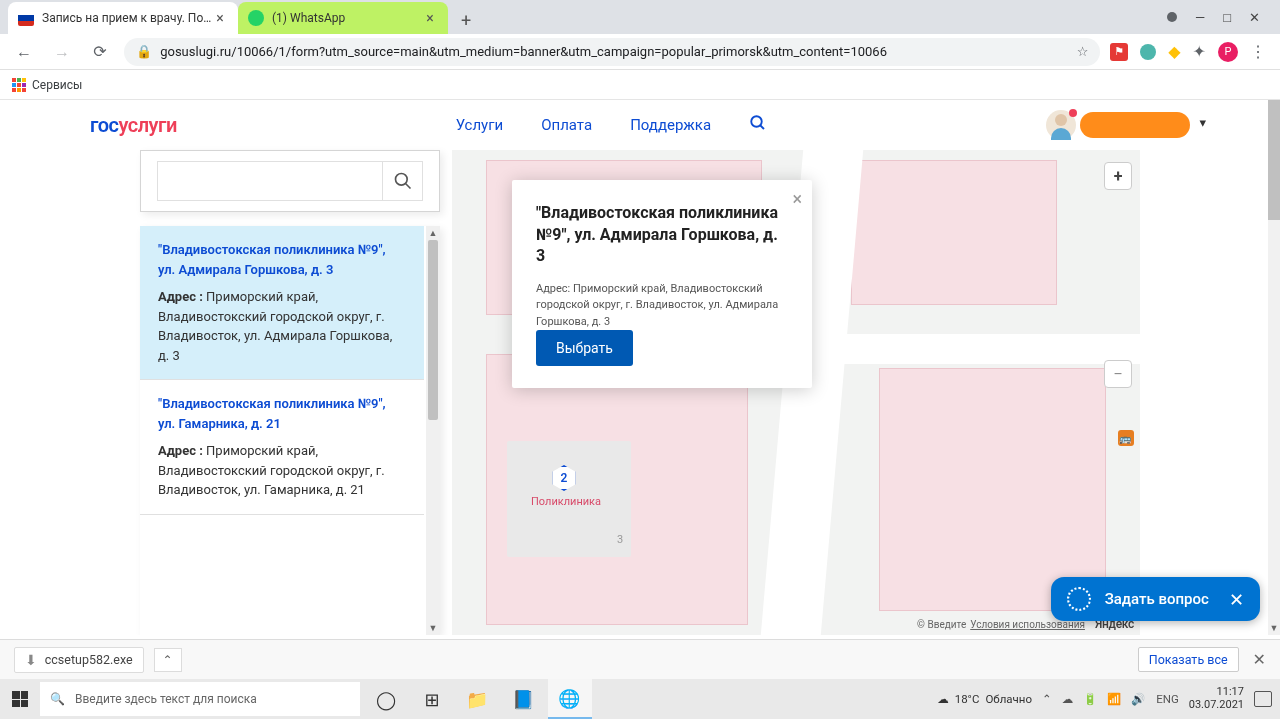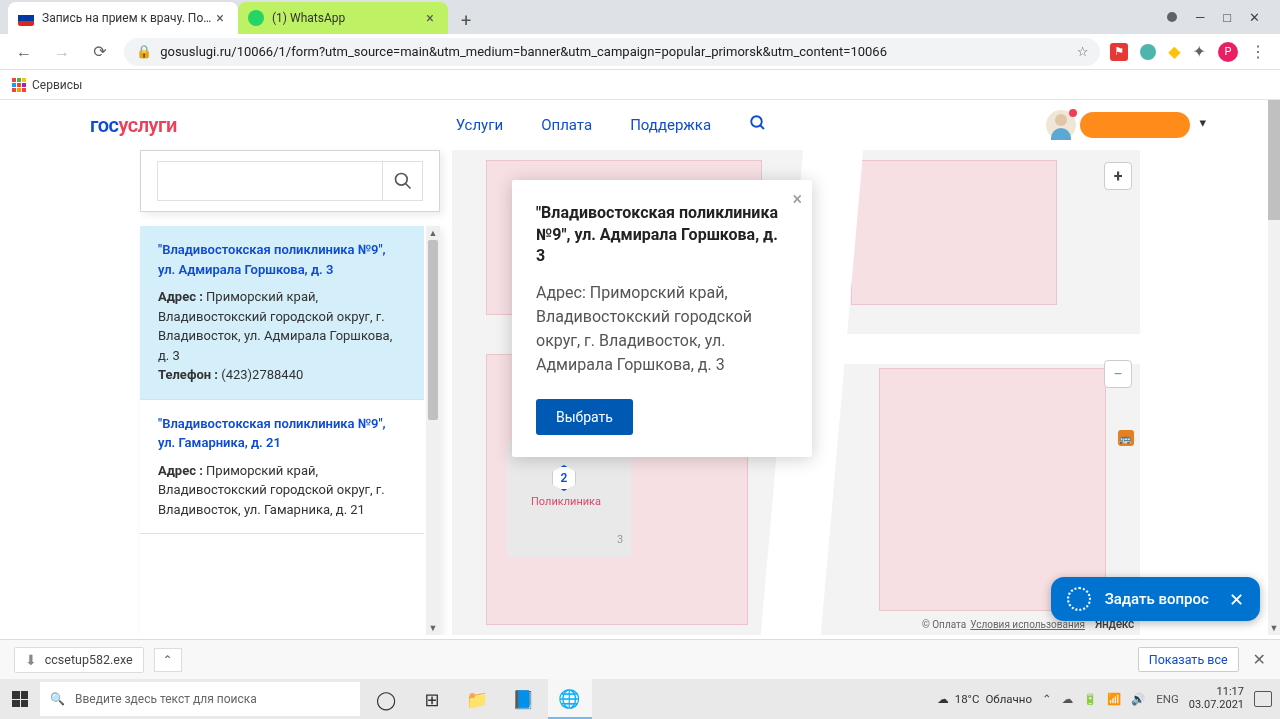--- a/index.html
+++ b/index.html
@@ -87,21 +87,21 @@
     .bldg1 { left:8%; top:60%; width:18%; height:24%; }
     .bldg-label { position:absolute; font-size:11px; color:#999; }
     
     .map-zoom { position:absolute; right:8px; top:12px; display:flex; flex-direction:column; gap:4px; }
     .zoom-btn { width:28px; height:28px; background:#fff; border:1px solid #ccc; border-radius:4px; display:flex; align-items:center; justify-content:center; font-size:16px; font-weight:bold; color:#444; cursor:pointer; }
     .zoom-layers { margin-top:166px; width:28px; height:28px; background:#fff; border:1px solid #ccc; border-radius:4px; display:flex; align-items:center; justify-content:center; font-size:14px; color:#888; cursor:pointer;}
     
     .popup { position:absolute; left:60px; top:30px; width:300px; background:#fff; box-shadow:0 2px 18px rgba(0,0,0,0.2); border-radius:2px; padding:22px 24px; }
     .popup-close { position:absolute; right:10px; top:8px; font-size:18px; color:#9a9a9a; cursor:pointer; }
     .popup-title { font-size:16px; font-weight:700; color:#222; margin-bottom:14px; line-height:1.35; }
-    .popup-addr { font-size:16px; color:#555; line-height:1.5; margin-bottom:22px; }
+    .popup-addr { font-size:11px; color:#555; line-height:1.5; }
     .popup-btn { background:#0059B3; color:#fff; border:none; padding:10px 20px; font-size:14px; border-radius:3px; cursor:pointer; }
     
     .map-marker { position:absolute; left:99px; bottom:136px; width:30px; height:34px; }
     .marker-hex { width:26px; height:26px; background:#fff; border:2px solid #0D4CD3; border-radius:5px; transform:rotate(0deg); display:flex; align-items:center; justify-content:center; font-size:12px; font-weight:600; color:#0D4CD3; clip-path: polygon(50% 0%, 93% 25%, 93% 75%, 50% 100%, 7% 75%, 7% 25%);}
     .marker-label { position:absolute; top:30px; left:-20px; font-size:11px; color:#d84b6a; white-space:nowrap; }
     
     .map-bus { position:absolute; right:6px; top:280px; width:16px; height:16px; background:#E67E22; border-radius:3px; display:flex; align-items:center; justify-content:center; font-size:10px; color:#fff;}
     
     .map-attrib { position:absolute; right:6px; bottom:4px; font-size:10px; color:#666; display:flex; align-items:center; gap:4px;}
     .map-attrib a { text-decoration:underline; color:#666; }
@@ -235,21 +235,20 @@
               <circle cx="10" cy="10" r="7"></circle>
               <line x1="21" y1="21" x2="15" y2="15"></line>
             </svg>
         </div>
       </div>
       <div class="clinic-list">
         <div class="clinic-scroll">
           <div class="clinic-card selected">
             <div class="clinic-title">"Владивостокская поликлиника №9", ул. Адмирала Горшкова, д. 3</div>
             <div class="clinic-row"><b>Адрес :</b> <span>Приморский край, Владивостокский городской округ, г. Владивосток, ул. Адмирала Горшкова, д. 3</span></div>
-            <div class="clinic-row"><b>Телефон :</b> <span>(423)2788440</span></div>
           </div>
           <div class="clinic-card">
             <div class="clinic-title">"Владивостокская поликлиника №9", ул. Гамарника, д. 21</div>
             <div class="clinic-row"><b>Адрес :</b> <span>Приморский край, Владивостокский городской округ, г. Владивосток, ул. Гамарника, д. 21</span></div>
           </div>
         </div>
         <div class="scrollbar-track">
           <div class="scroll-arrow">▲</div>
           <div class="scroll-thumb"></div>
           <div class="scroll-arrow" style="position:absolute;bottom:0;width:100%;">▼</div>
@@ -281,21 +280,21 @@
         <button class="popup-btn">Выбрать</button>
       </div>
 
       <div class="map-zoom">
         <div class="zoom-btn">+</div>
         <div class="zoom-layers">–</div>
       </div>
       <div class="map-bus">🚌</div>
 
       <div class="map-attrib">
-        <span>© Оплата</span>
+        <span>© Введите</span>
         <a>Условия использования</a>
         <span class="ya-logo">Яндекс</span>
       </div>
     </div>
   </div>
 
   <div class="page-scroll">
     <div class="page-scroll-thumb"></div>
     <div class="page-scroll-arrow">▼</div>
   </div>

